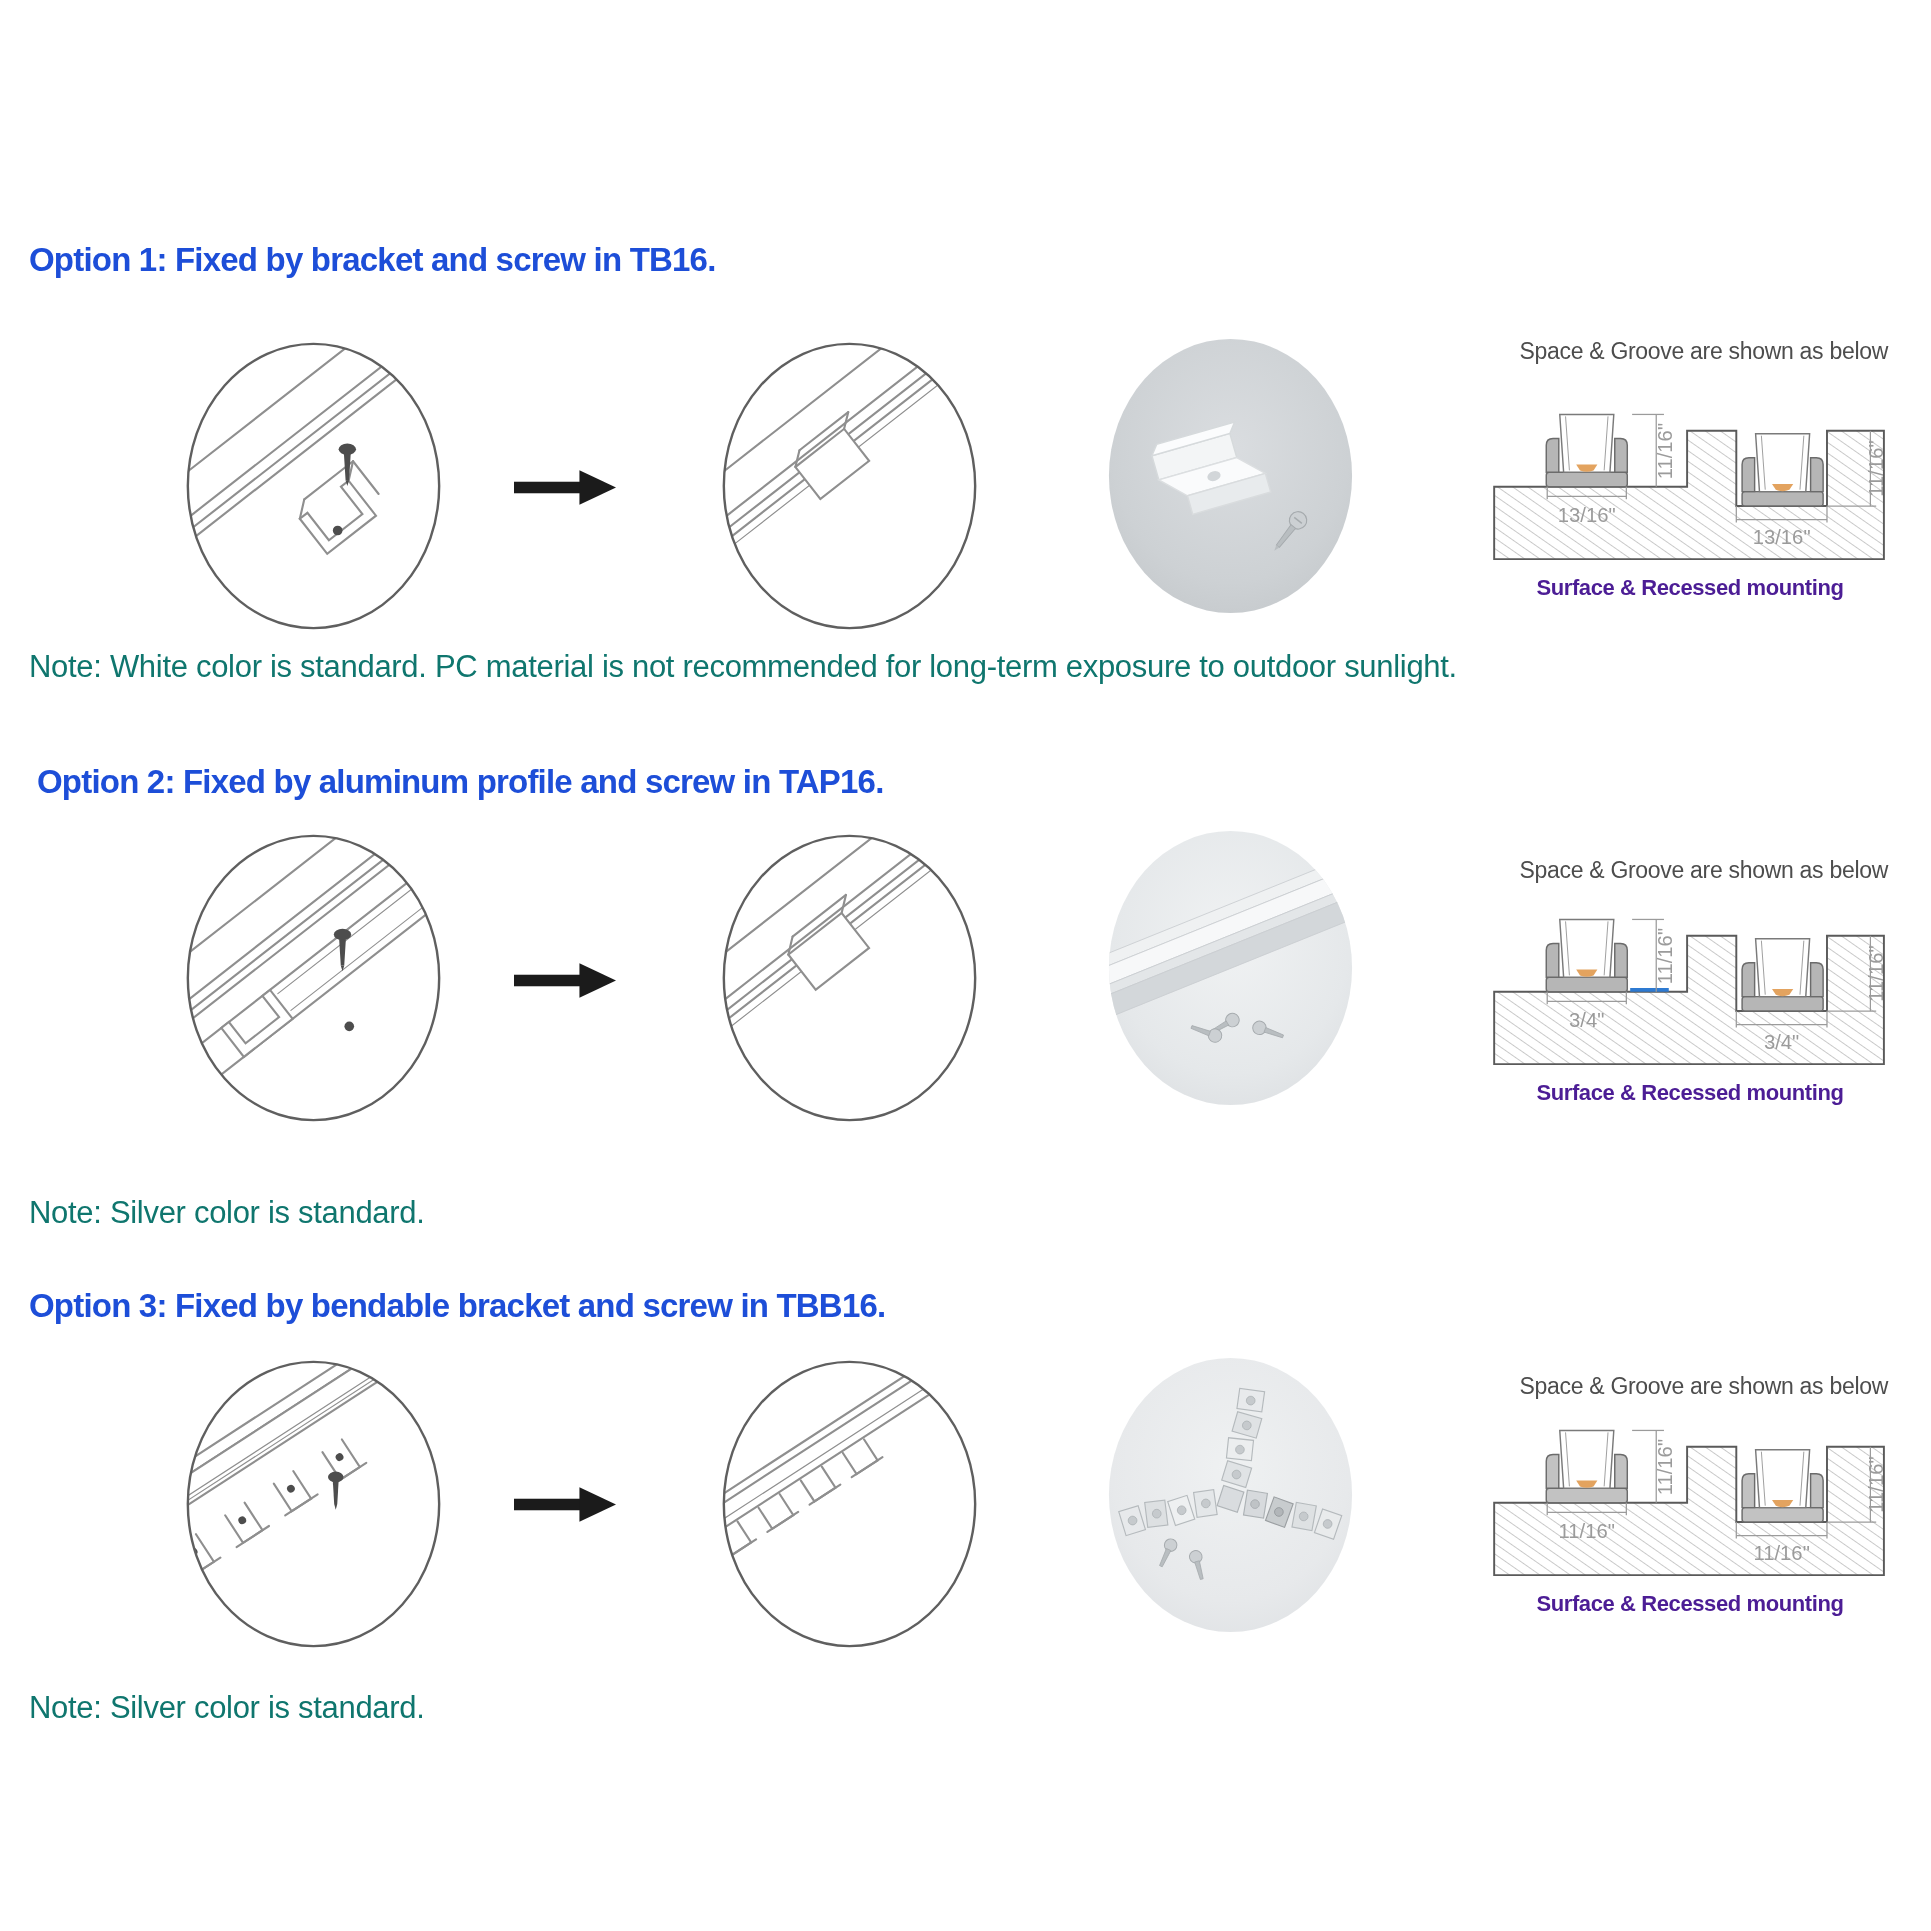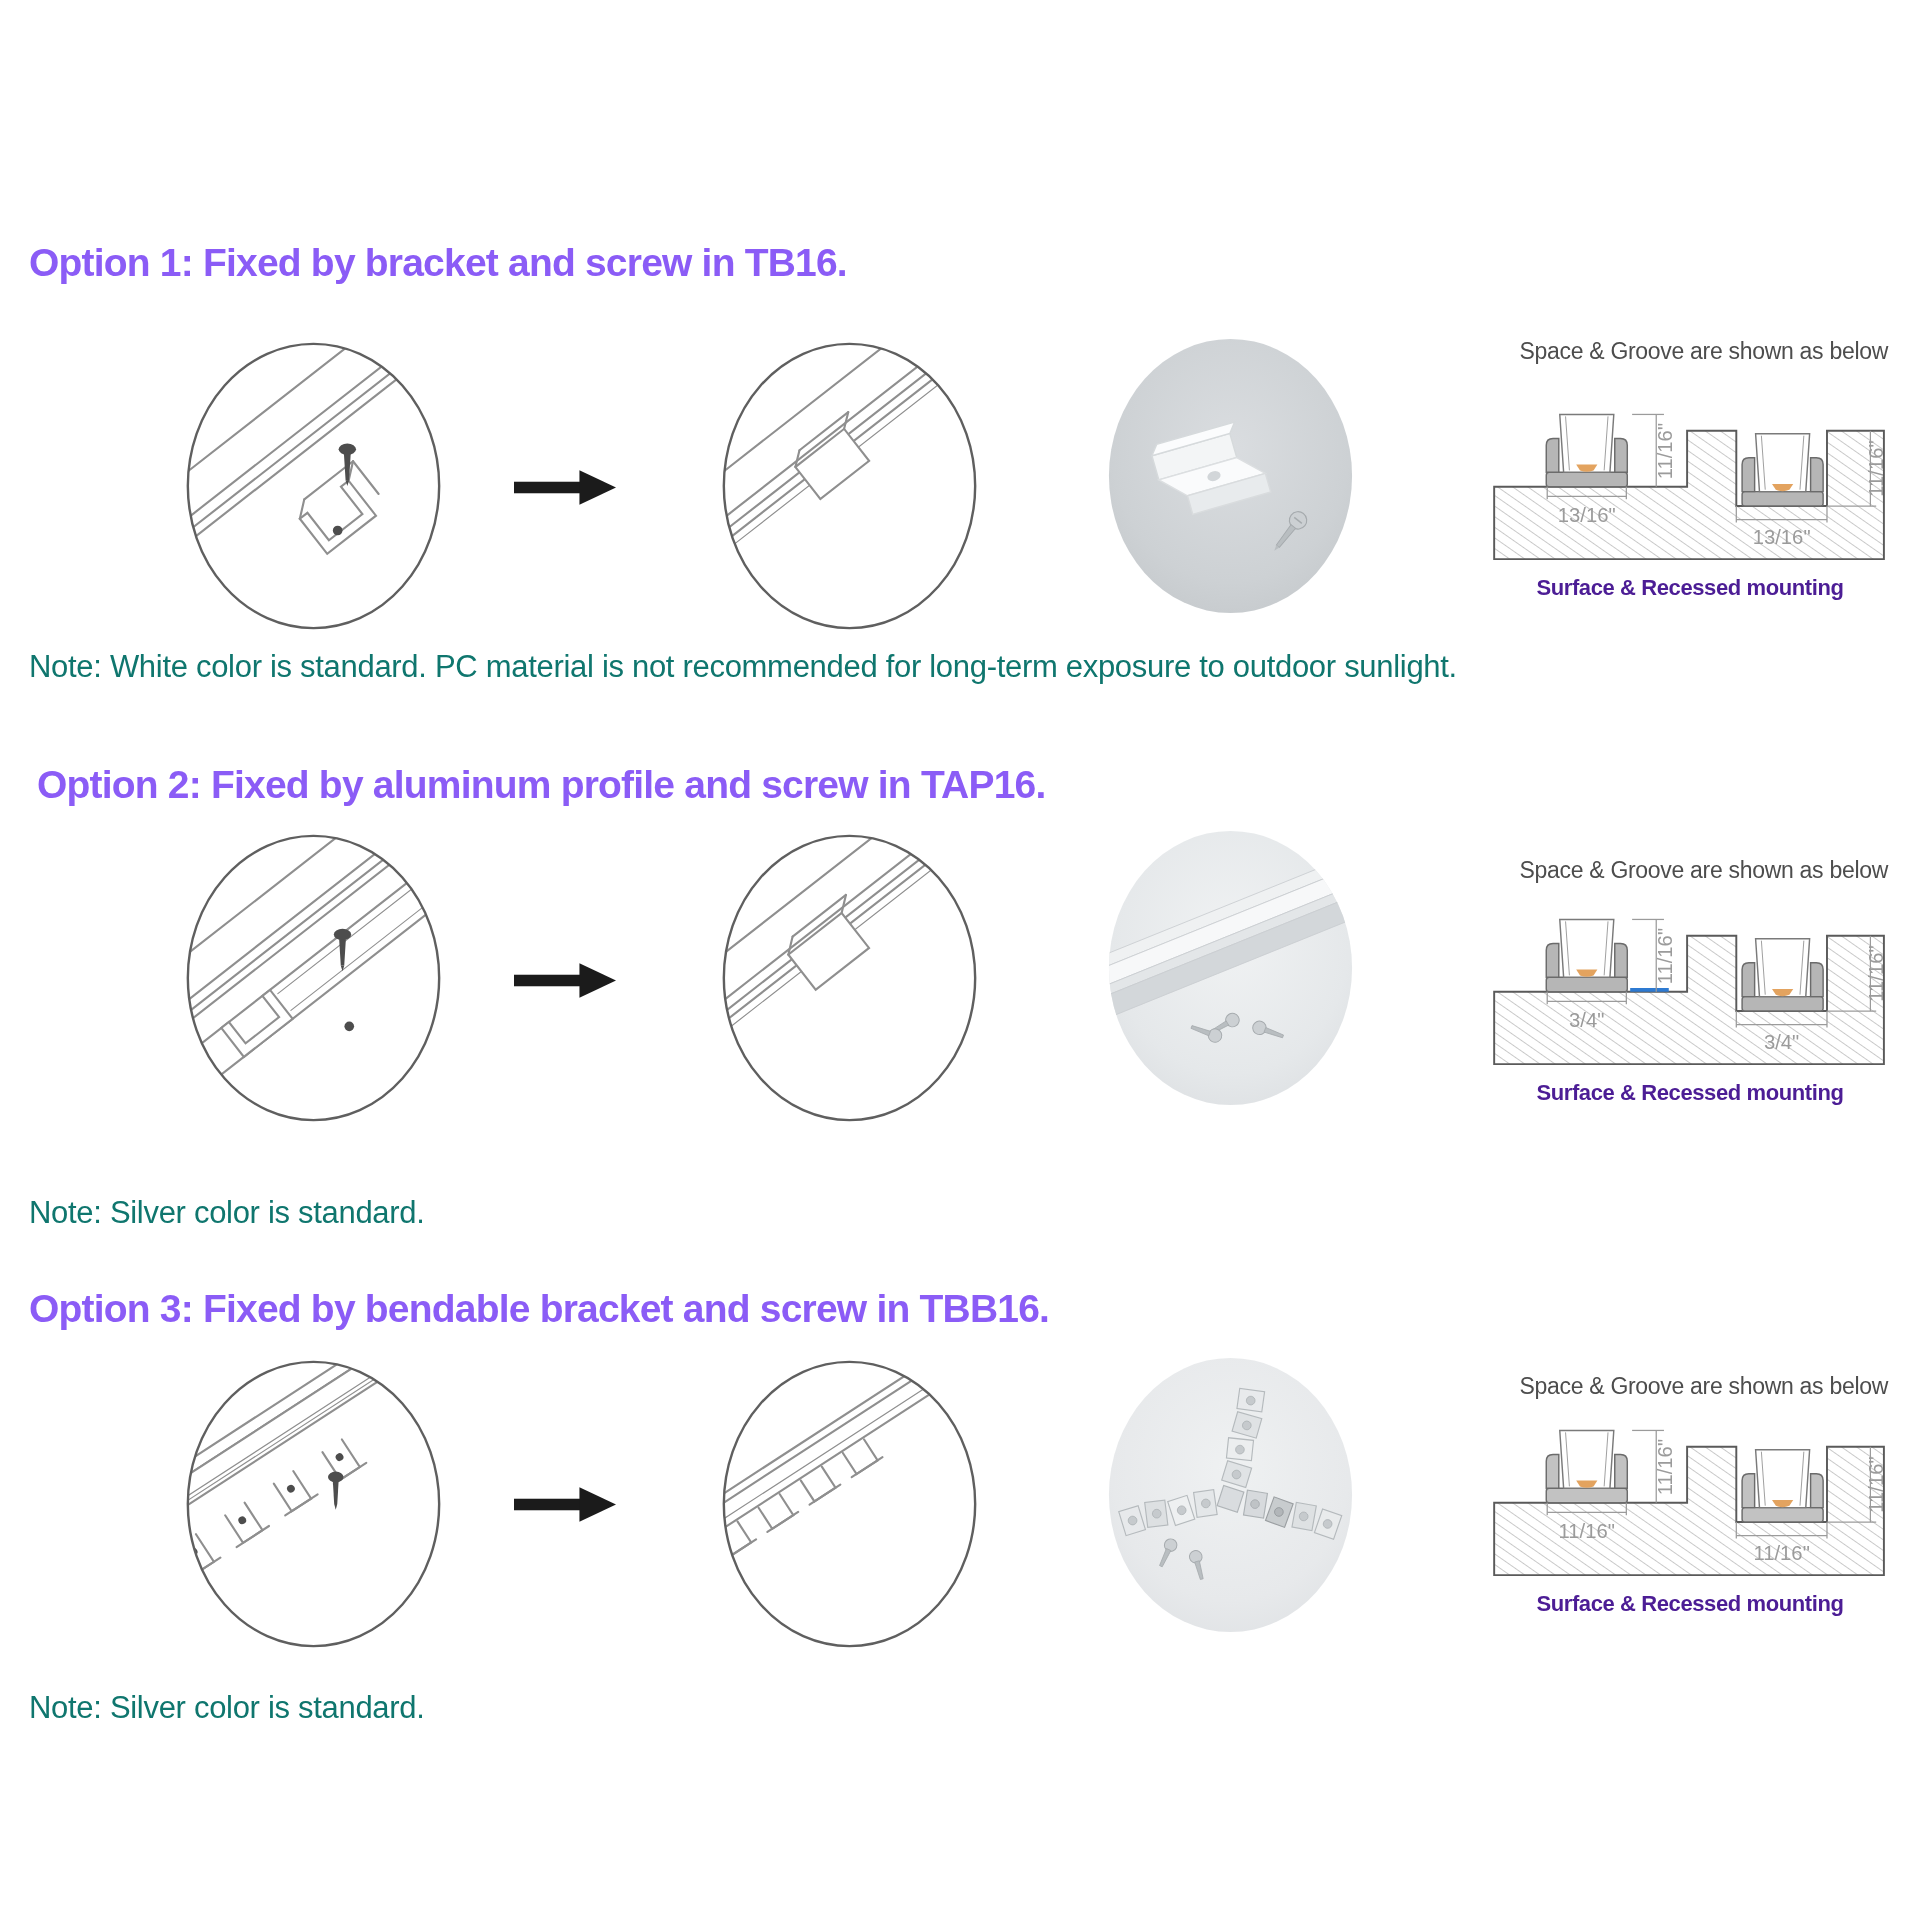--- a/index.html
+++ b/index.html
@@ -1,21 +1,21 @@
 <!DOCTYPE html>
 <html><head>
 <meta charset="utf-8">
 <style>
   html,body{margin:0;padding:0;}
   body{
     width:1931px;height:1931px;background:#ffffff;position:relative;
     font-family:"Liberation Sans", sans-serif;color:#3c3c3c;overflow:hidden;
   }
   .abs{position:absolute;}
-  .opt-title{font-size:39px;font-weight:bold;color:#8b5cf6;letter-spacing:-0.8px;white-space:nowrap;}
+  .opt-title{font-size:33px;font-weight:bold;color:#1d4ed8;letter-spacing:-0.8px;white-space:nowrap;}
   .note{font-size:31px;color:#0f766e;letter-spacing:-0.3px;white-space:nowrap;}
   .sg-header{width:396px;text-align:right;font-size:23px;font-weight:normal;color:#4d4d4d;letter-spacing:-0.3px;white-space:nowrap;}
   .sg-caption{width:396px;text-align:center;font-size:22px;font-weight:bold;color:#4c1d95;letter-spacing:-0.4px;white-space:nowrap;}
   svg{display:block;}
   svg text.dim{font-family:"Liberation Sans", sans-serif;font-size:21px;fill:#9b9b9b;}
   .art{stroke:#8f8f8f;stroke-width:2.2;fill:none;stroke-linecap:round;}
   .circ{fill:none;stroke:#5f5f5f;stroke-width:2.5;}
 </style>
 </head>
 <body>

